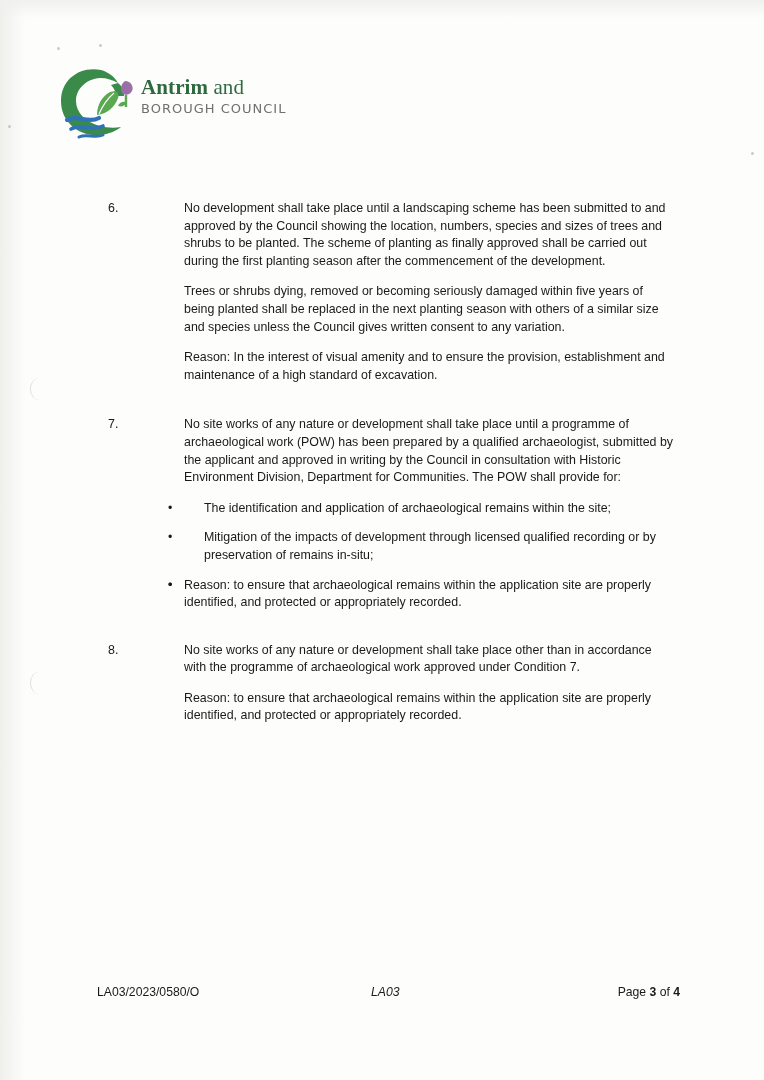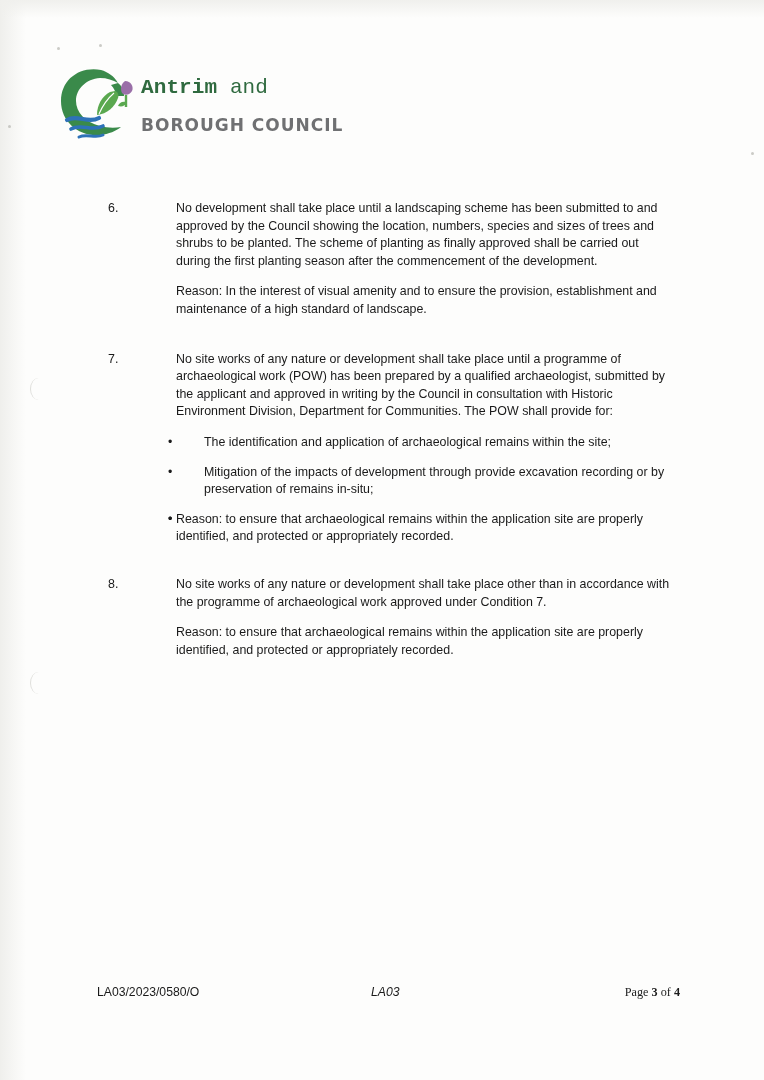--- a/index.html
+++ b/index.html
@@ -66,36 +66,36 @@
     left: 0; top: 0;
     width: 90px; height: 82px;
   }
   .logo-text {
     position: absolute;
     left: 86px;
     top: 14px;
     width: 200px;
   }
   .logo-line1, .logo-line2 {
-    font-family: Liberation Mono, monospace;
+    font-family: Liberation Serif, serif;
     font-size: 21px;
     font-weight: 700;
     color: #2f6a3f;
     letter-spacing: .1px;
     line-height: 23px;
     white-space: nowrap;
   }
   .logo-line1 .thin, .logo-line2 .thin { font-weight: 400; }
   .logo-line3 {
     font-family: "DejaVu Sans", sans-serif;
-    font-size: 17px;
-    font-weight: 700;
+    font-size: 13px;
+    font-weight: 400;
     color: #6f7072;
     letter-spacing: 1.0px;
-    margin-top: 16px;
+    margin-top: 2px;
     white-space: nowrap;
   }
 
   
   .conditions {
     position: absolute;
     left: 0;
     top: 200px;
     width: 764px;
   }
@@ -114,21 +114,21 @@
   }
   .cond-body {
     margin-left: 168px;
     margin-right: 88px;
   }
   .para {
     font-size: 12.4px;
     line-height: 17.6px;
     text-align: left;
     color: #1a1a1a;
-    margin: 0 0 13px 8px;
+    margin: 0 0 13px 16px;
   }
   .para:last-child { margin-bottom: 0; }
 
   ul.bullets {
     list-style: none;
     margin: 0 0 12px 0;
     padding: 0;
   }
   ul.bullets li {
     position: relative;
@@ -169,21 +169,20 @@
     left: 371px;
     top: 0;
     white-space: nowrap;
     font-style: italic;
   }
   .footer-right {
     position: absolute;
     right: 84px;
     top: 0;
     white-space: nowrap;
-    font-family: Liberation Serif, serif;
   }
   .footer-right b { font-weight: 700; }
 </style>
 </head>
 <body>
 
 <div class="page">
 
   <div class="edge-tint-left"></div>
   <div class="edge-tint-top"></div>
@@ -225,36 +224,37 @@
       <div class="logo-line3">BOROUGH COUNCIL</div>
     </div>
   </div>
 
   <div class="conditions">
 
     <div class="condition" style="margin-bottom:32px;">
       <div class="cond-num">6.</div>
       <div class="cond-body">
         <p class="para">No development shall take place until a landscaping scheme has been submitted to and approved by the Council showing the location, numbers, species and sizes of trees and shrubs to be planted. The scheme of planting as finally approved shall be carried out during the first planting season after the commencement of the development.</p>
-        <p class="para">Reason: In the interest of visual amenity and to ensure the provision, establishment and maintenance of a high standard of landscape.</p>
+        <p class="para">Trees or shrubs dying, removed or becoming seriously damaged within five years of being planted shall be replaced in the next planting season with others of a similar size and species unless the Council gives written consent to any variation.</p>
+        <p class="para">Reason: In the interest of visual amenity and to ensure the provision, establishment and maintenance of a high standard of excavation.</p>
       </div>
     </div>
 
     <div class="condition" style="margin-bottom:30px;">
       <div class="cond-num">7.</div>
       <div class="cond-body">
         <p class="para">No site works of any nature or development shall take place until a programme of archaeological work (POW) has been prepared by a qualified archaeologist, submitted by the applicant and approved in writing by the Council in consultation with Historic Environment Division, Department for Communities. The POW shall provide for:</p>
         <ul class="bullets">
           <li>
             <span class="dot">•</span>
             <span>The identification and application of archaeological remains within the site;</span>
           </li>
           <li>
             <span class="dot">•</span>
-            <span>Mitigation of the impacts of development through provide excavation recording or by preservation of remains in-situ;</span>
+            <span>Mitigation of the impacts of development through licensed qualified recording or by preservation of remains in-situ;</span>
           </li>
           <li>
             <span class="dot">•</span>
           </li>
           <li>
             <span class="dot">•</span>
           </li>
         </ul>
         <p class="para">Reason: to ensure that archaeological remains within the application site are properly identified, and protected or appropriately recorded.</p>
       </div>

